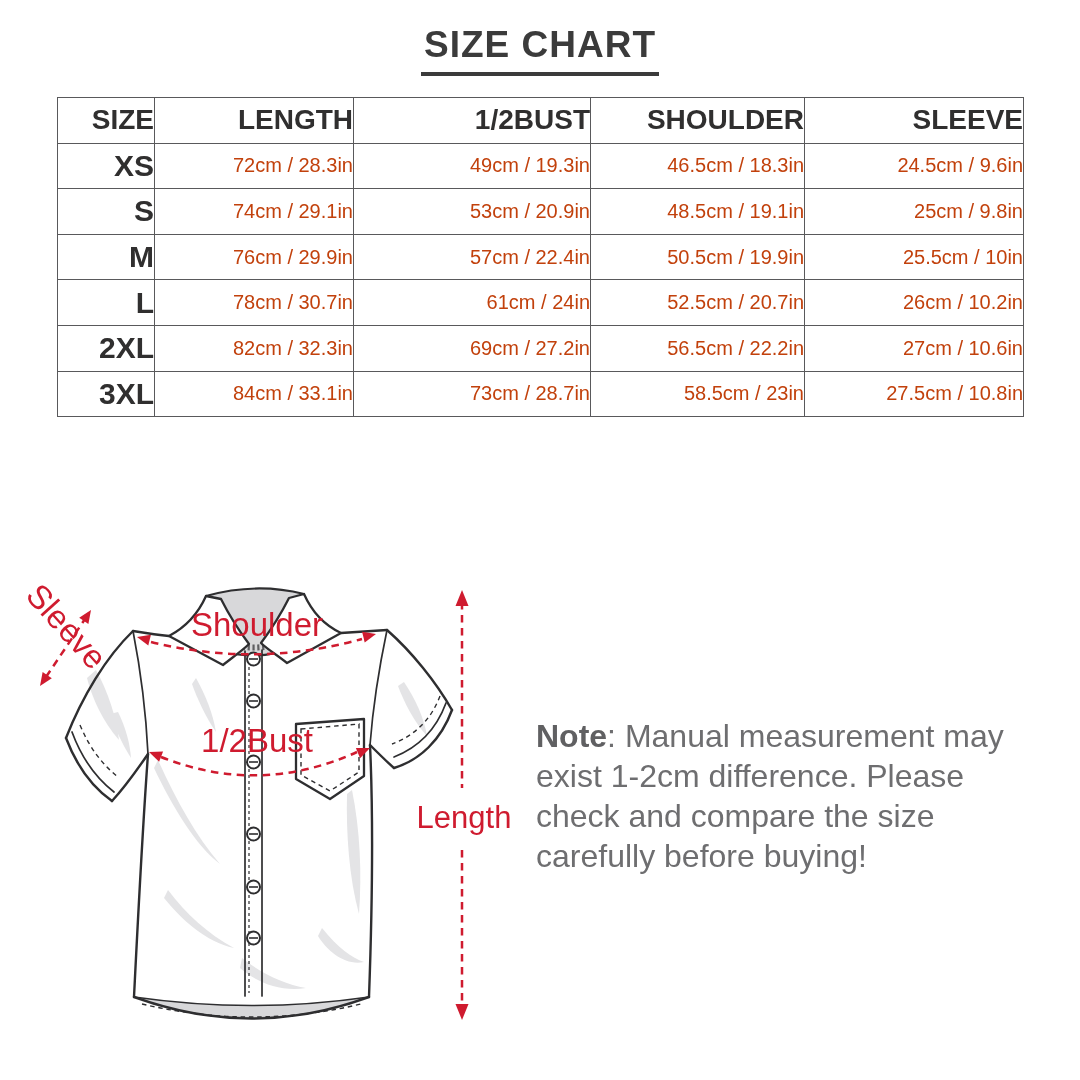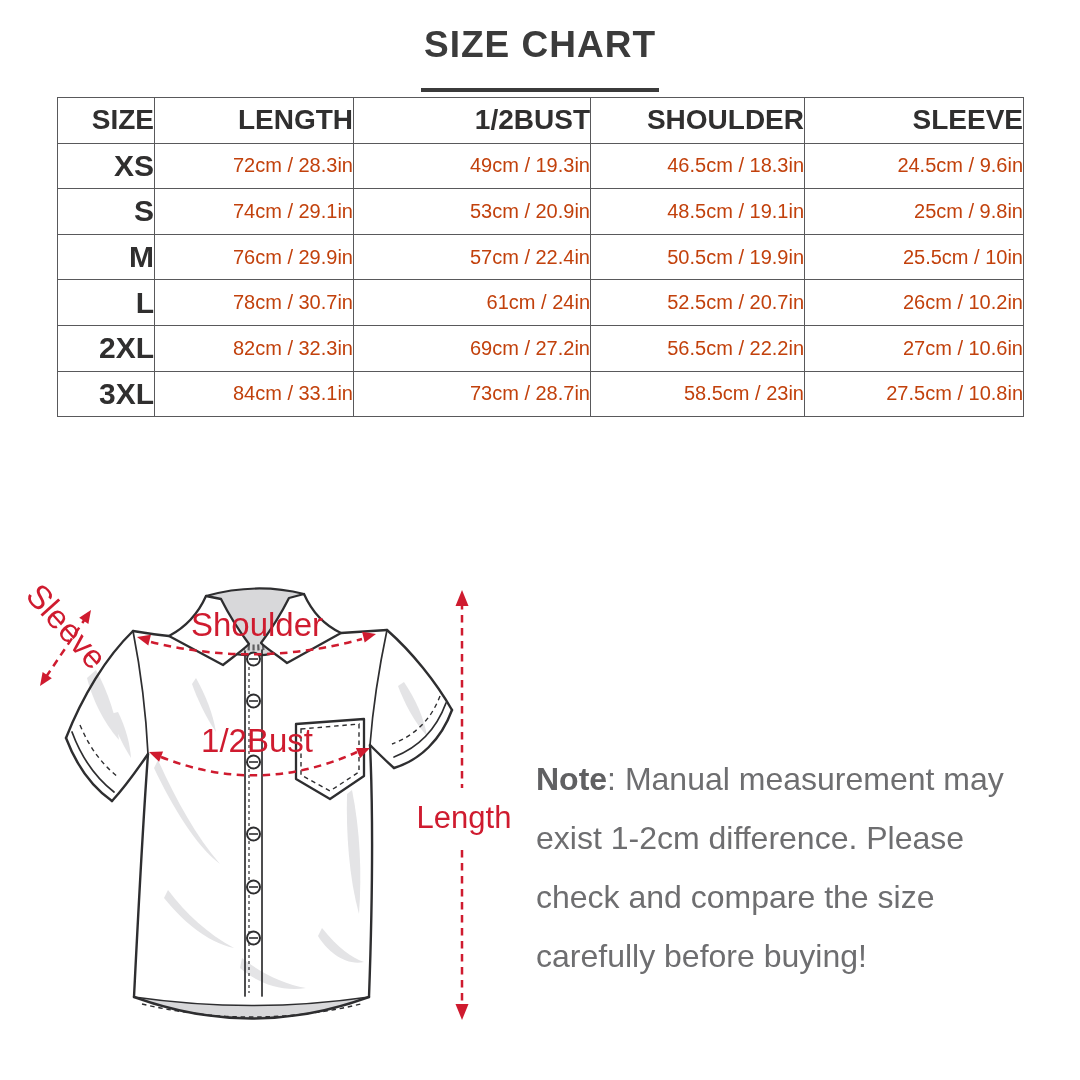--- a/index.html
+++ b/index.html
@@ -6,21 +6,21 @@
   * { margin:0; padding:0; box-sizing:border-box; }
   html,body { width:1080px; height:1080px; }
   body {
     position:relative; overflow:hidden; background:#ffffff;
     font-family:"Liberation Sans", sans-serif;
   }
   
   .title-wrap { position:absolute; top:24px; left:0; width:1080px; text-align:center; }
   .title {
     display:inline-block; font-size:37px; font-weight:bold; color:var(--ink);
-    letter-spacing:1px; border-bottom:4px solid var(--ink); padding:0 3px 22px 3px;
+    letter-spacing:1px; border-bottom:4px solid var(--ink); padding:0 3px 6px 3px;
   }
   
   .size-table {
     position:absolute; left:57px; top:97px; width:966px;
     border-collapse:collapse; table-layout:fixed;
   }
   .size-table th, .size-table td {
     border:1.6px solid #59595b; height:45.6px; padding:0;
     text-align:right; vertical-align:middle; white-space:nowrap; overflow:hidden;
   }
@@ -36,21 +36,21 @@
   .gray-nl { fill:#d8d8da; stroke:none; }
   .shade { fill:#e4e4e6; stroke:none; }
   .stitch { fill:none; stroke:var(--line); stroke-width:1.4; stroke-dasharray:4.5 3.8; }
   .meas { fill:none; stroke:var(--accent); stroke-width:2.5; stroke-dasharray:7.5 5.5; }
   .mhead { fill:var(--accent); stroke:none; }
   .mlabel { fill:var(--accent); font-family:"Liberation Sans",sans-serif; font-size:33px; }
   .mlabel-sm { font-size:31px; }
   
   .note {
     position:absolute; left:536px; top:716px; width:486px;
-    font-size:32px; line-height:59px; color:#6e6e70;margin-top:34px;
+    font-size:32px; line-height:40px; color:#6e6e70;
   }
   .note .note-label { font-weight:bold; color:#606062; }
 </style>
 </head>
 <body>
 
 <div class="title-wrap">
   <h1 class="title">SIZE CHART</h1>
 </div>
 

